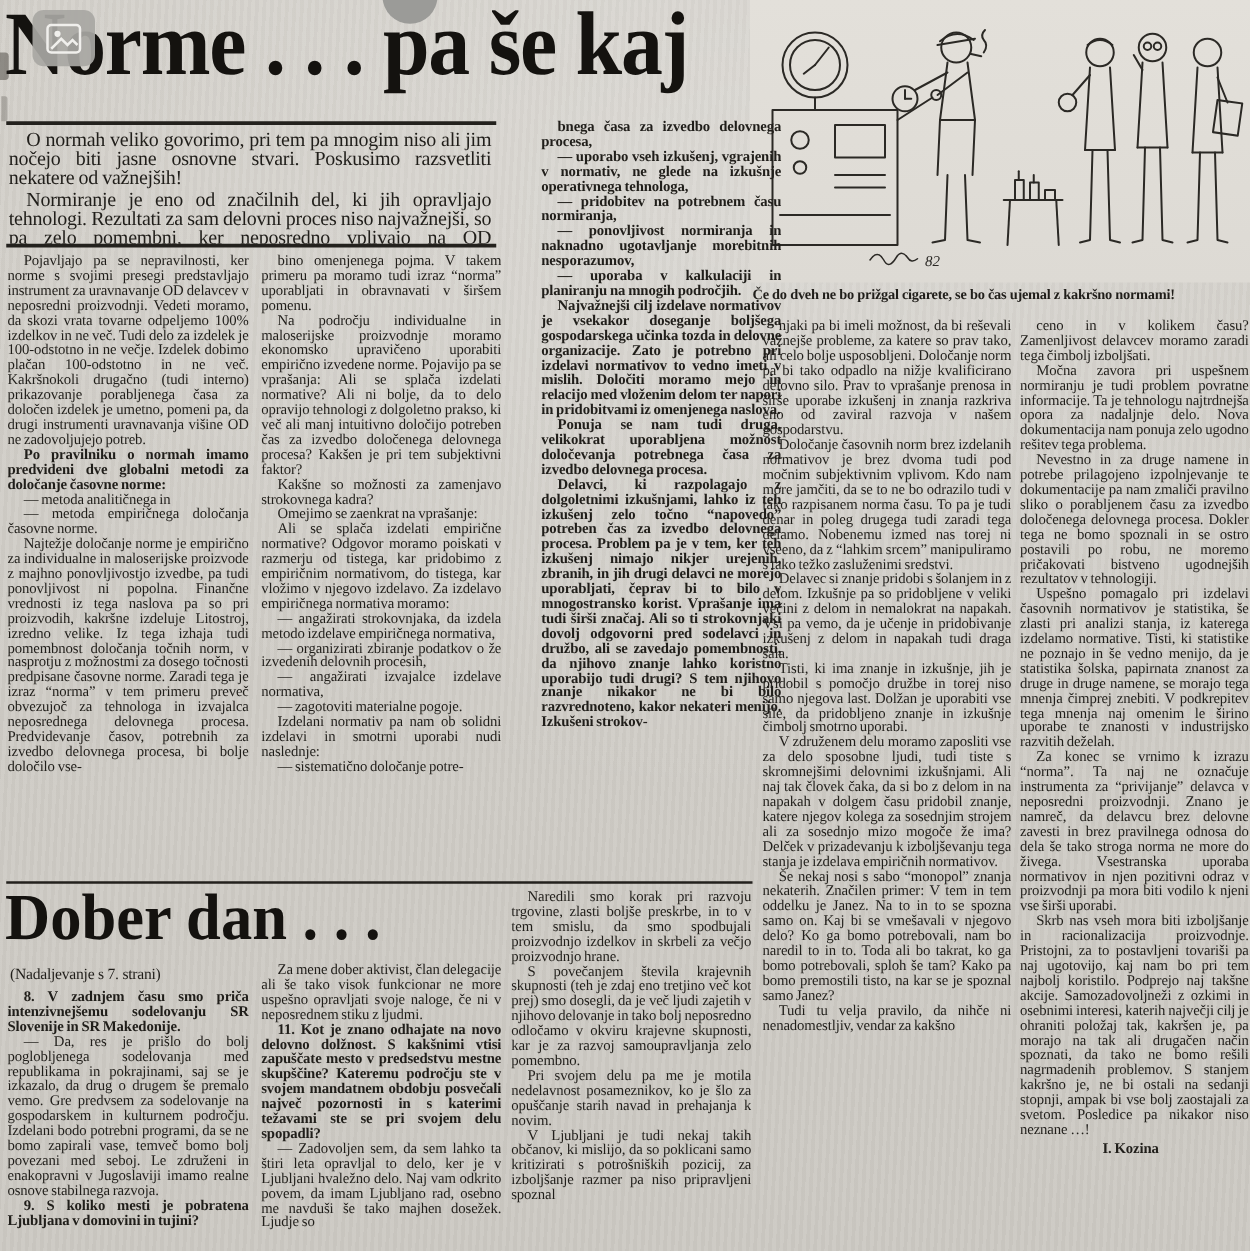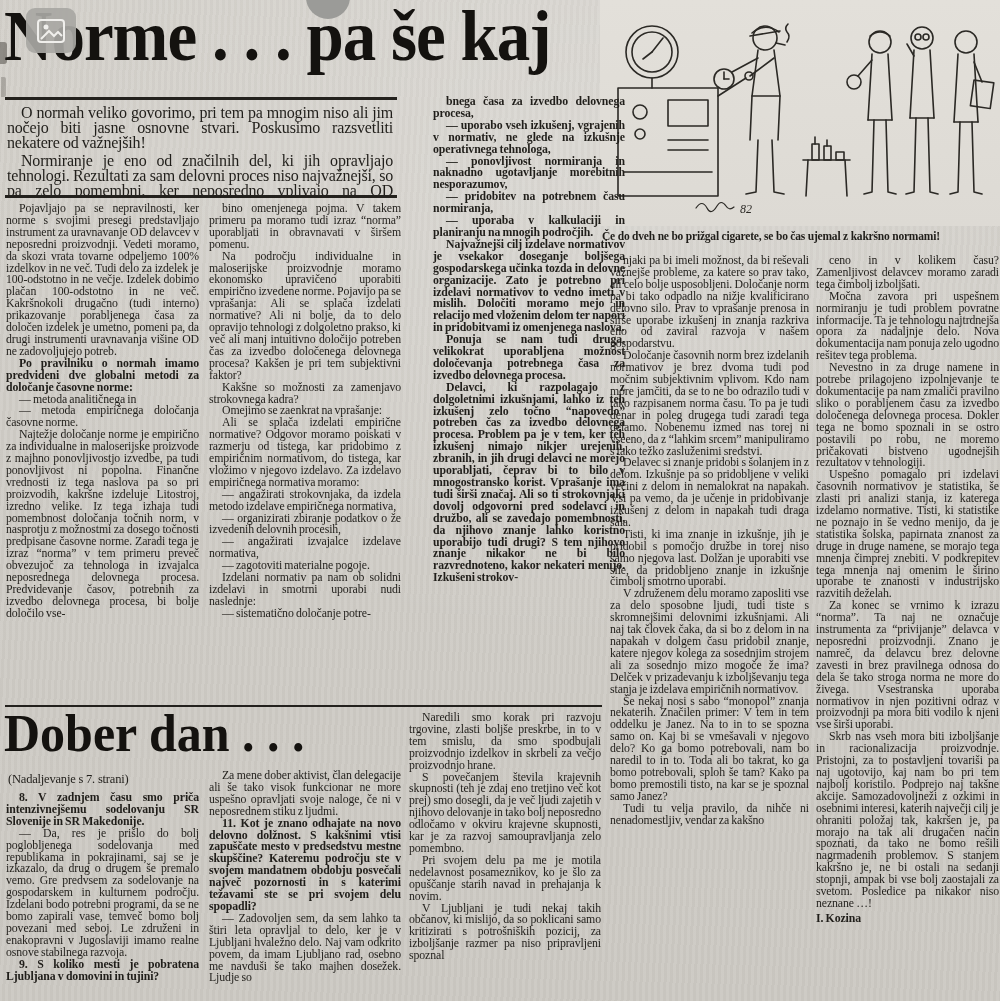--- a/index.html
+++ b/index.html
@@ -19,21 +19,21 @@
   .intro-box p{margin:0 0 3px 0;font-weight:normal;font-size:16px;line-height:15px;
     text-align:justify;text-indent:14px;letter-spacing:-0.2px;word-spacing:-0.5px;}
   .cartoon{position:absolute;left:600px;top:0;width:400px;height:226px;margin:0;
     background:linear-gradient(180deg,#e3e0da,#dddad4);}
   .caption{position:absolute;left:602px;top:230px;width:398px;margin:0;
     font-weight:bold;font-size:11.5px;line-height:13px;letter-spacing:-0.2px;white-space:nowrap;}
   .col{position:absolute;font-size:11.8px;line-height:11.9px;text-align:justify;
     overflow:hidden;letter-spacing:-0.1px;word-spacing:-0.6px;}
   .col p{margin:0;text-indent:13px;}
   .col p.b{font-weight:bold;}
-  .col p.r{text-align:left;text-indent:0;padding-right:6px;margin-top:3px;font-weight:bold;}
+  .col p.r{text-align:center;text-indent:0;padding-right:6px;margin-top:3px;font-weight:bold;}
   .col1{left:6px;top:203px;width:193px;height:500px;}
   .col2{left:209px;top:203px;width:192px;height:501px;}
   .col3{left:433px;top:96px;width:192px;height:608px;font-weight:bold;}
   .col4{left:610px;top:255px;width:199px;height:746px;}
   .col5{left:816px;top:255px;width:183px;height:746px;}
   .rule-mid{position:absolute;left:5px;top:705px;width:597px;height:0;border-top:2.5px solid #23211d;}
   .dober-headline{position:absolute;left:4px;top:702px;margin:0;font-size:50px;line-height:60px;
     font-weight:bold;white-space:nowrap;color:#14120f;transform:scaleY(1.05);transform-origin:top left;}
   .note{position:absolute;left:8px;top:772px;margin:0;font-size:12.5px;letter-spacing:-0.2px;}
   .dcolA{left:6px;top:792px;width:193px;height:209px;}
@@ -169,22 +169,22 @@
       <p class="">— angažirati strokovnjaka, da izdela metodo izdelave empiričnega normativa,</p>
       <p class="">— organizirati zbiranje podatkov o že izvedenih delovnih procesih,</p>
       <p class="">— angažirati izvajalce izdelave normativa,</p>
       <p class="">— zagotoviti materialne pogoje.</p>
       <p class="">Izdelani normativ pa nam ob solidni izdelavi in smotrni uporabi nudi naslednje:</p>
       <p class="">— sistematično določanje potre-</p>
     </div>
   <div class="col col3">
       <p class="">bnega časa za izvedbo delovnega procesa,</p>
       <p class="">— uporabo vseh izkušenj, vgrajenih v normativ, ne glede na izkušnje operativnega tehnologa,</p>
+      <p class="">— pridobitev na potrebnem času normiranja,</p>
       <p class="">— ponovljivost normiranja in naknadno ugotavljanje morebitnih nesporazumov,</p>
-      <p class="">— pridobitev na potrebnem času normiranja,</p>
       <p class="">— uporaba v kalkulaciji in planiranju na mnogih področjih.</p>
       <p class="">Najvažnejši cilj izdelave normativov je vsekakor doseganje boljšega gospodarskega učinka tozda in delovne organizacije. Zato je potrebno pri izdelavi normativov to vedno imeti v mislih. Določiti moramo mejo in relacijo med vloženim delom ter napori in pridobitvami iz omenjenega naslova.</p>
       <p class="">Ponuja se nam tudi druga, velikokrat uporabljena možnost določevanja potrebnega časa za izvedbo delovnega procesa.</p>
       <p class="">Delavci, ki razpolagajo z dolgoletnimi izkušnjami, lahko iz teh izkušenj zelo točno “napovedo” potreben čas za izvedbo delovnega procesa. Problem pa je v tem, ker teh izkušenj nimajo nikjer urejenih, zbranih, in jih drugi delavci ne morejo uporabljati, čeprav bi to bilo v mnogostransko korist. Vprašanje ima tudi širši značaj. Ali so ti strokovnjaki dovolj odgovorni pred sodelavci in družbo, ali se zavedajo pomembnosti, da njihovo znanje lahko koristno uporabijo tudi drugi? S tem njihovo znanje nikakor ne bi bilo razvrednoteno, kakor nekateri menijo. Izkušeni strokov-</p>
     </div>
   <div class="col col4">
       <p class="">njaki pa bi imeli možnost, da bi reševali važnejše probleme, za katere so prav tako, ali celo bolje usposobljeni. Določanje norm pa bi tako odpadlo na nižje kvalificirano delovno silo. Prav to vprašanje prenosa in širše uporabe izkušenj in znanja razkriva eno od zaviral razvoja v našem gospodarstvu.</p>
       <p class="">Določanje časovnih norm brez izdelanih normativov je brez dvoma tudi pod močnim subjektivnim vplivom. Kdo nam more jamčiti, da se to ne bo odrazilo tudi v tako razpisanem norma času. To pa je tudi denar in poleg drugega tudi zaradi tega delamo. Nobenemu izmed nas torej ni vseeno, da z “lahkim srcem” manipuliramo s tako težko zasluženimi sredstvi.</p>
       <p class="">Delavec si znanje pridobi s šolanjem in z delom. Izkušnje pa so pridobljene v veliki večini z delom in nemalokrat na napakah. Vsi pa vemo, da je učenje in pridobivanje izkušenj z delom in napakah tudi draga šala.</p>
       <p class="">Tisti, ki ima znanje in izkušnje, jih je pridobil s pomočjo družbe in torej niso samo njegova last. Dolžan je uporabiti vse sile, da pridobljeno znanje in izkušnje čimbolj smotrno uporabi.</p>

